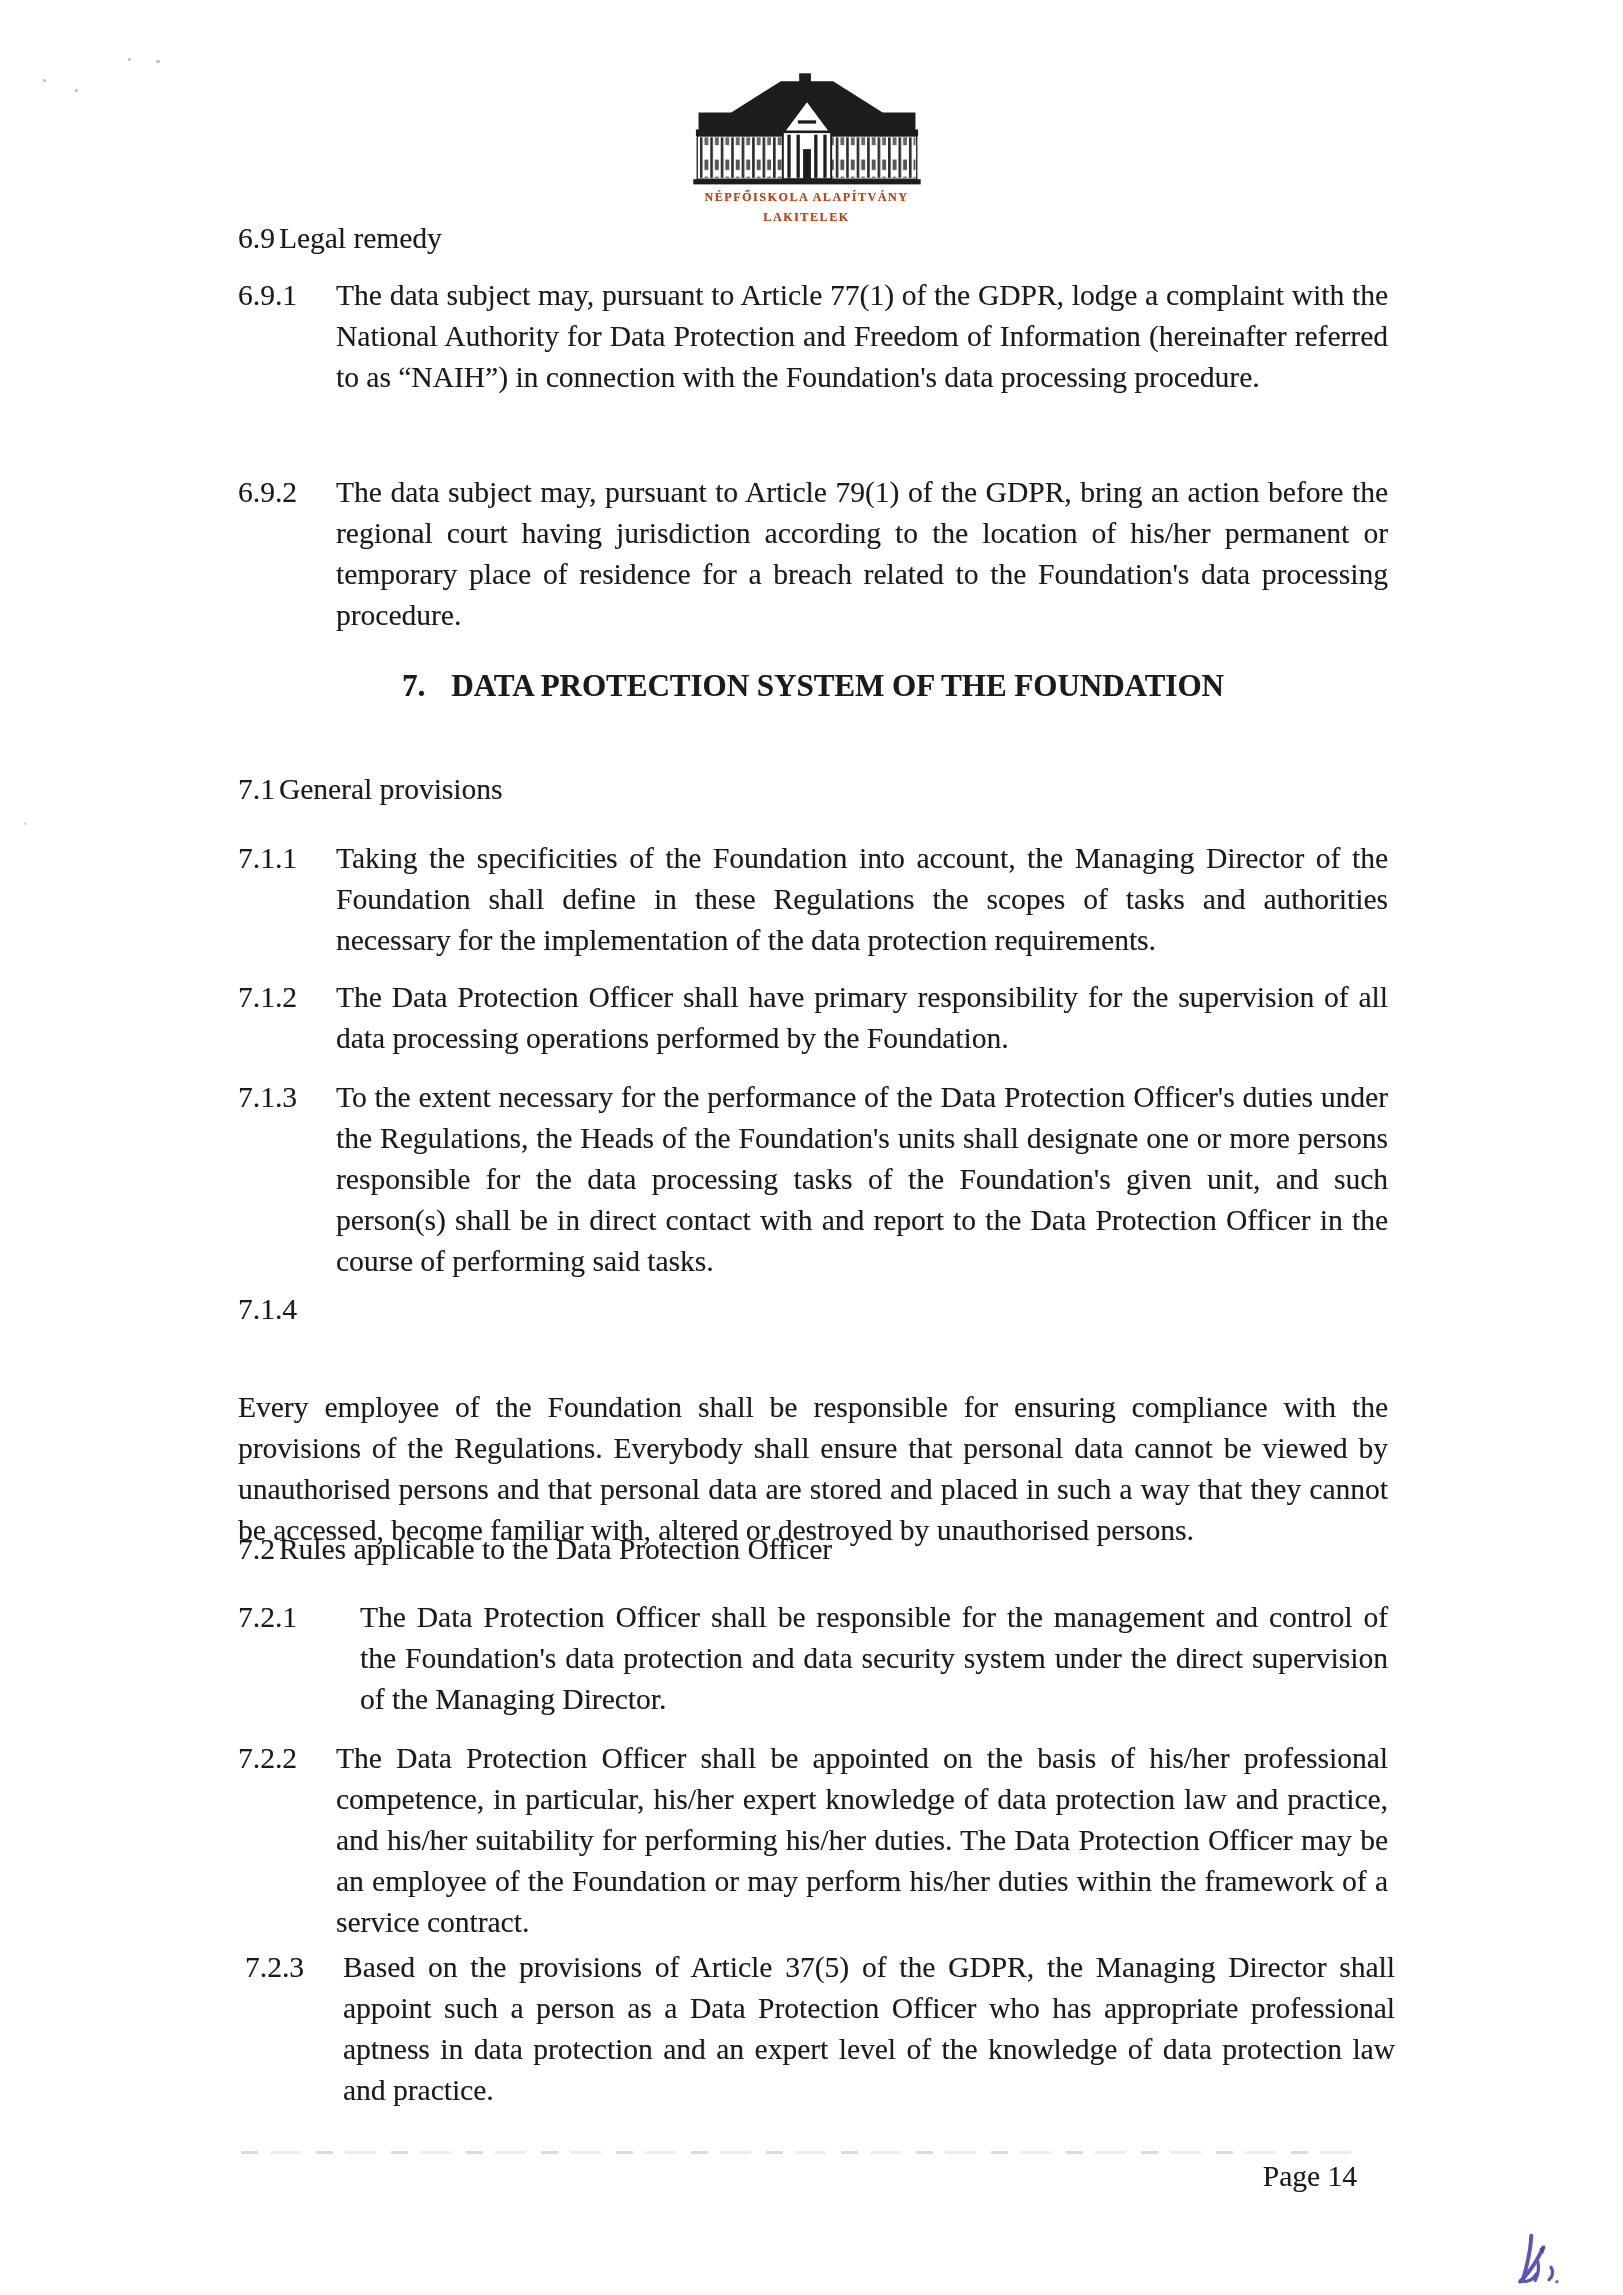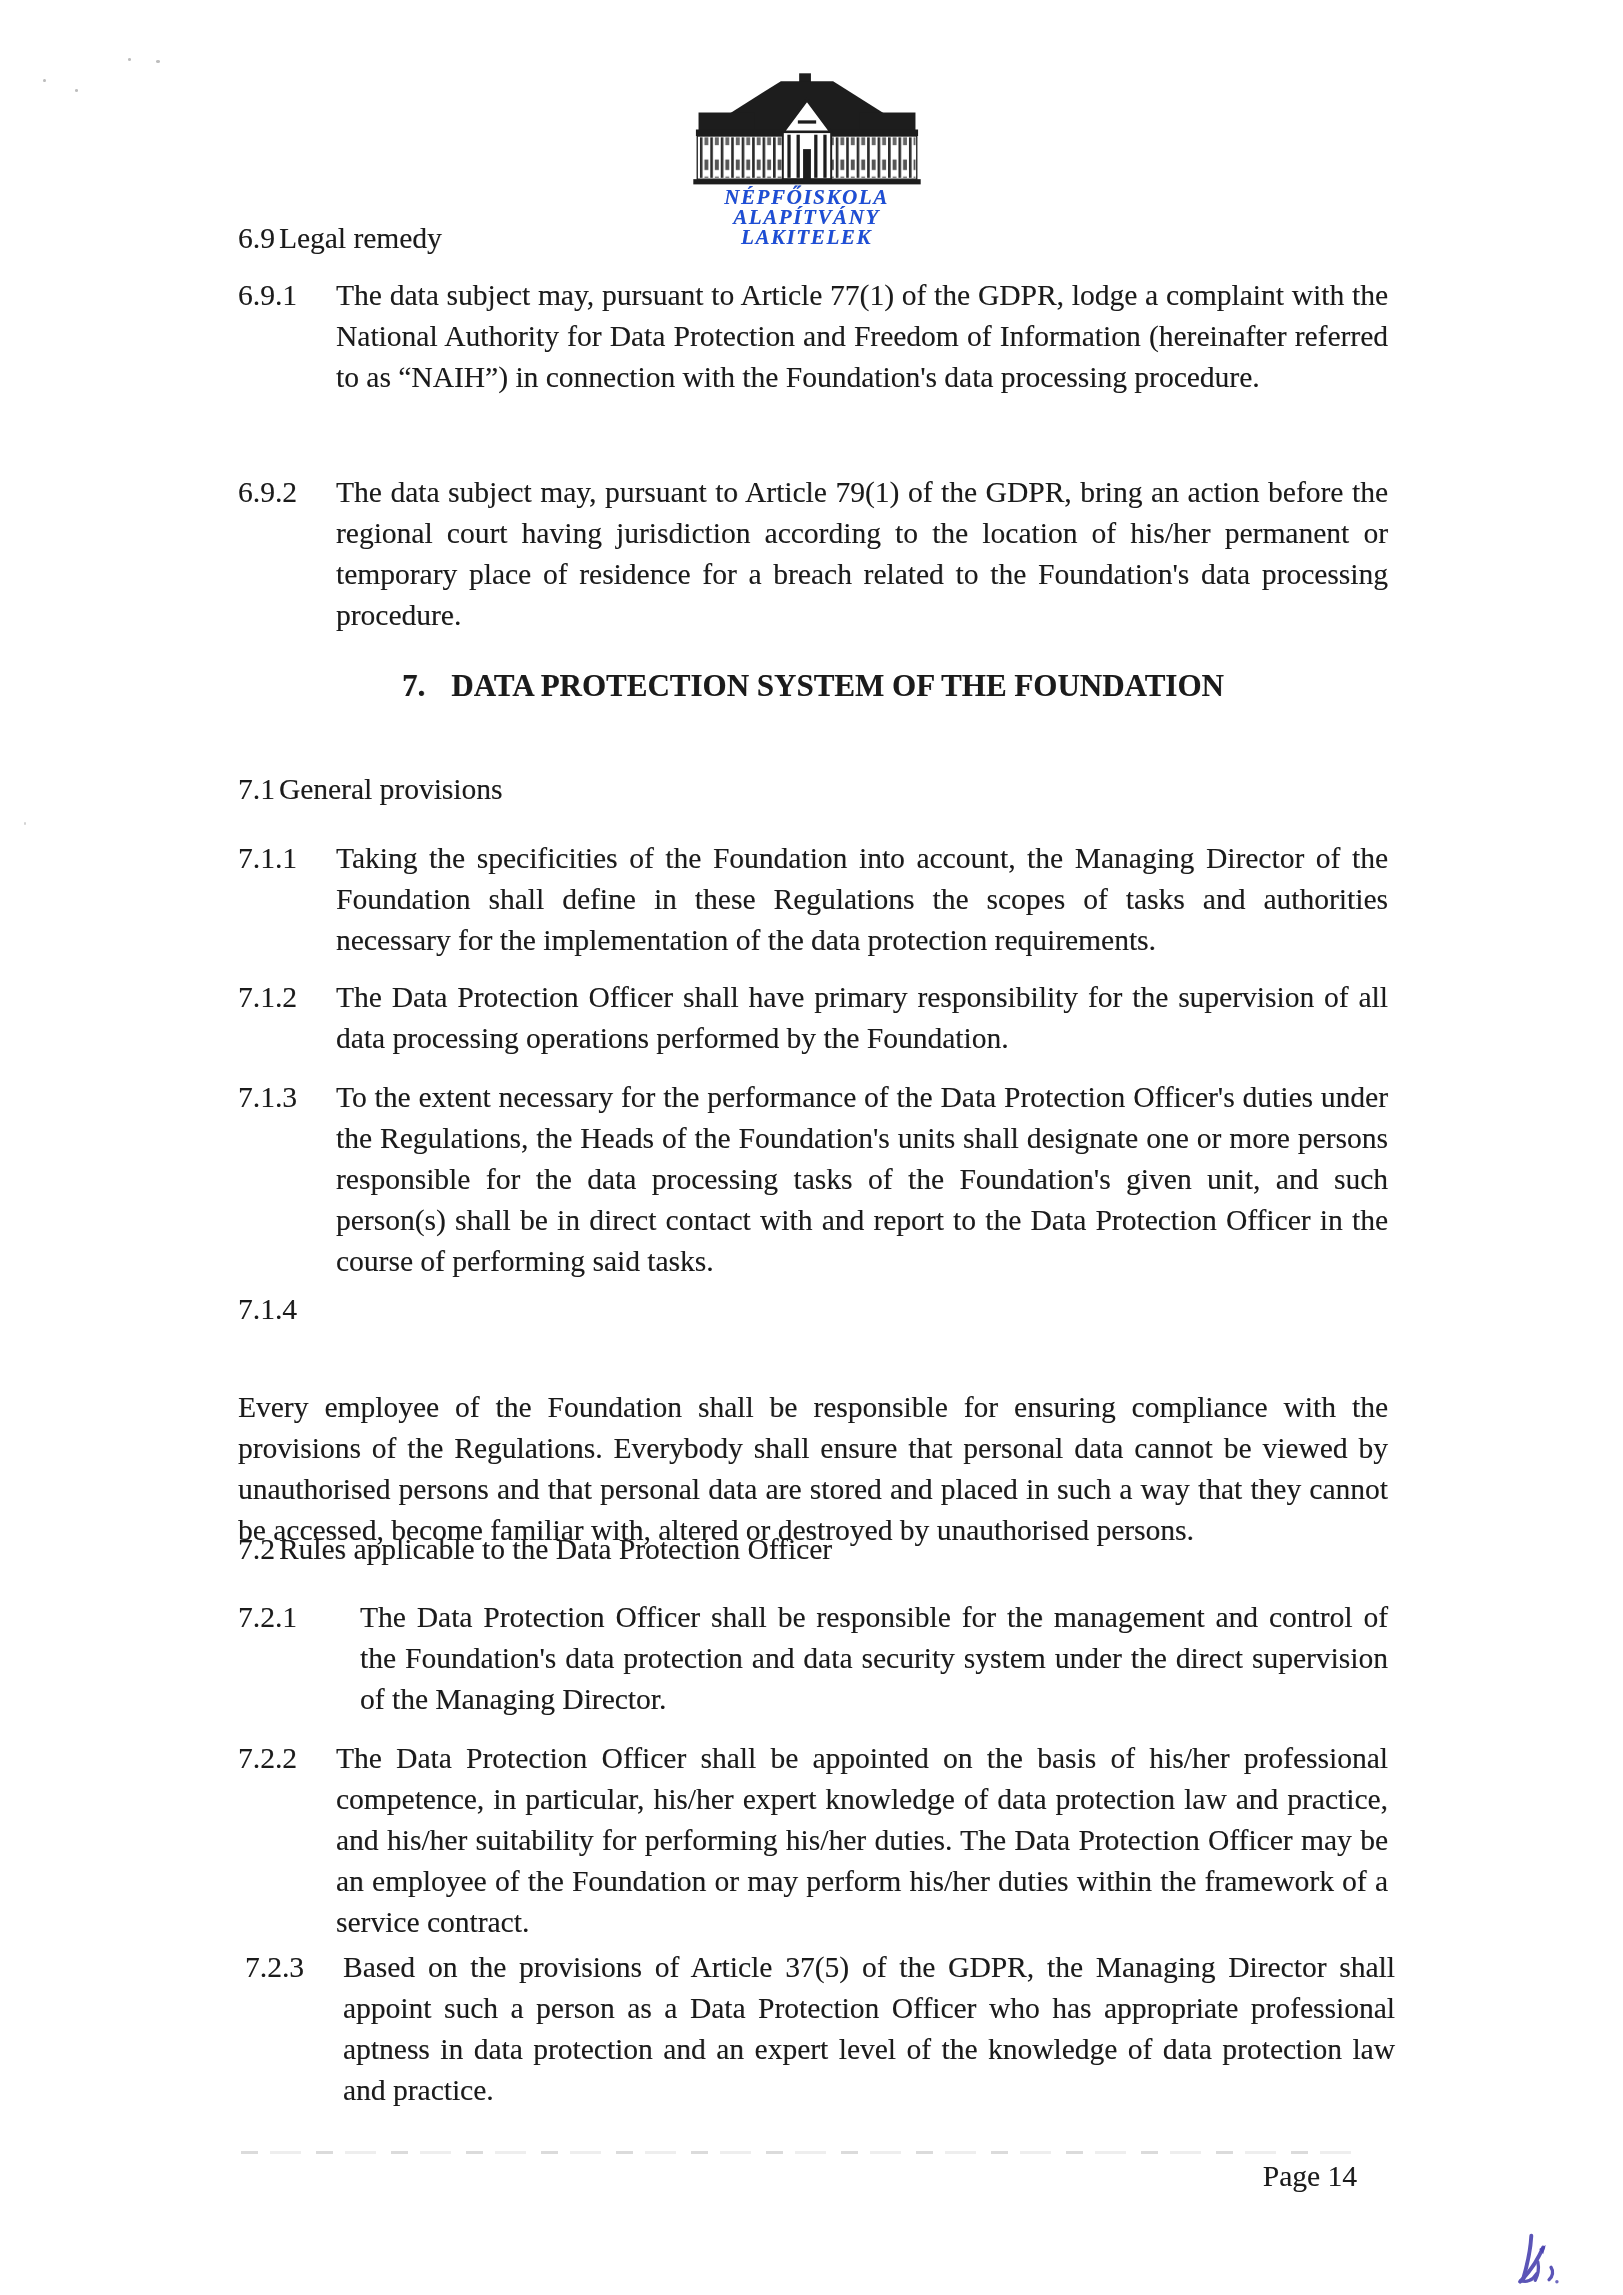--- a/index.html
+++ b/index.html
@@ -9,21 +9,21 @@
     background:#ffffff;
     overflow:hidden;
     font-family:"Liberation Serif", serif;
     color:#1b1b1b;
   }
   .textish { text-shadow:0.3px 0.3px 0.5px rgba(25,25,25,.38); }
 
   
   .logo { position:absolute; top:72px; left:669px; width:275px; text-align:center; }
   .logo svg { display:block; margin:0 auto; }
-  .logo-caption { font-size:21px; line-height:20px; font-weight:700; letter-spacing:1.6px; color:#1d4ed8;font-style:italic; }
+  .logo-caption { font-size:12px; line-height:20px; font-weight:700; letter-spacing:1.6px; color:#c2410c; }
 
   
   .subhead {
     position:absolute; left:238px; width:1150px;
     font-size:29.5px; line-height:39px; display:flex; gap:4px;
   }
 
   
   .chapter {
     position:absolute; left:238px; width:1150px;

